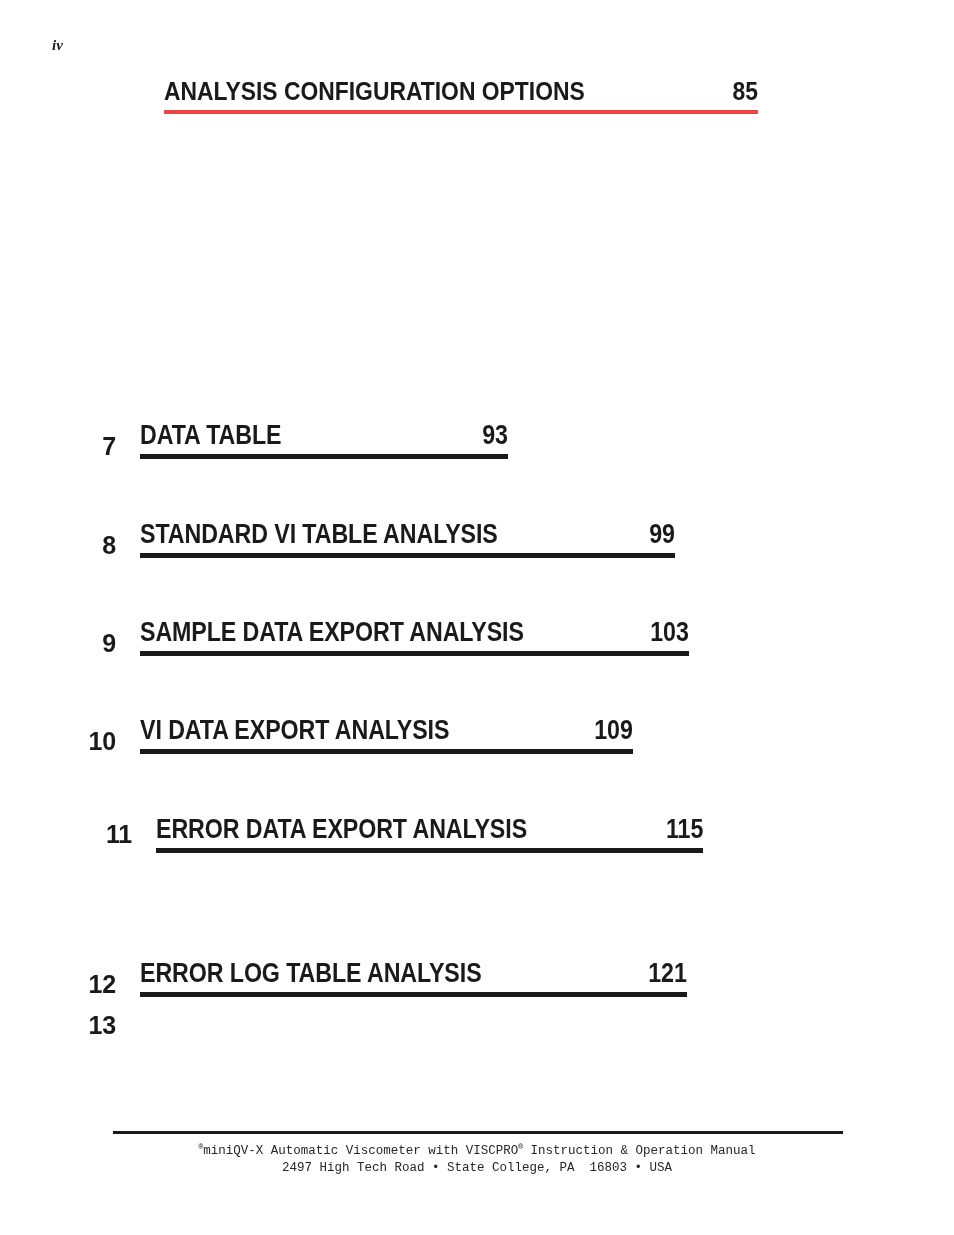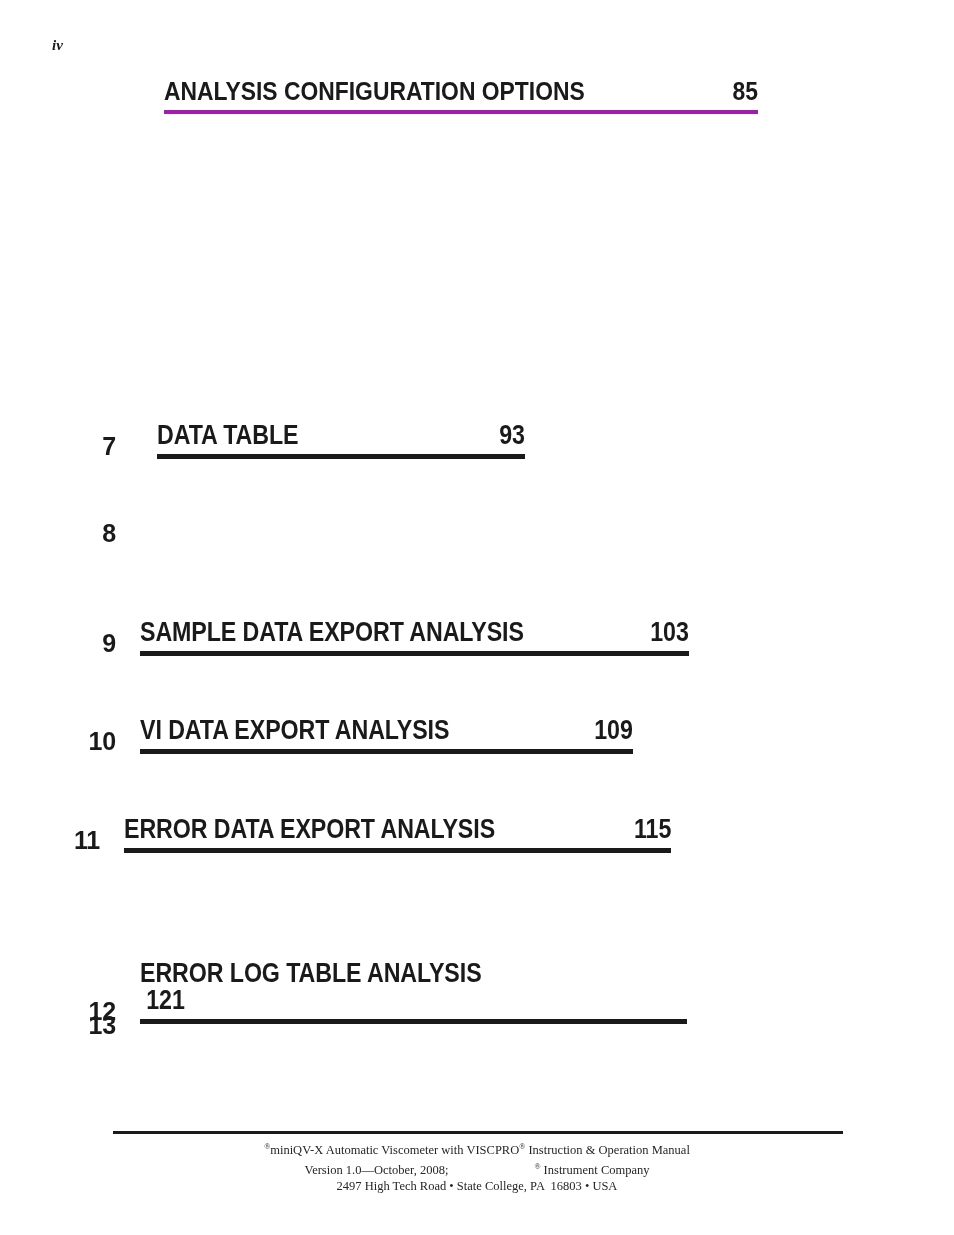--- a/index.html
+++ b/index.html
@@ -78,21 +78,21 @@
   }
 
   
   .head-row {
     position: absolute;
     left: 164px;
     top: 78px;
     width: 594px;
   }
   .head-entry {
-    border-bottom: 4px solid #a21caf;
+    border-bottom: 4px solid #ef4444;
     display: flex;
     justify-content: space-between;
     align-items: center;
     padding-bottom: 6px;
   }
   .head-title,
   .head-page {
     font-family: "Liberation Sans Narrow", "Liberation Sans", sans-serif;
     font-weight: bold;
     font-size: 26px;
@@ -112,21 +112,21 @@
     width: 730px;
     height: 3px;
     background: #1a1a1a;
   }
   .footer-block {
     position: absolute;
     left: 0;
     top: 1139px;
     width: 954px;
     text-align: center;
-    font-family: Liberation Serif, serif;
+    font-family: Liberation Mono, monospace;
     font-size: 12.5px;
     line-height: 16.5px;
     color: #262626;
   }
   .footer-line { white-space: pre; }
   .sup {
     font-size: 8px;
     vertical-align: 5px;
   }
   .gap { display: inline-block; width: 86px; }
@@ -140,66 +140,69 @@
 
   <div class="head-row">
     <div class="head-entry">
       <span class="head-title">ANALYSIS CONFIGURATION OPTIONS</span>
       <span class="head-page">85</span>
     </div>
   </div>
 
   <div class="toc-row" style="left:80px; top:422px; width:452px;">
     <div class="toc-num">7</div>
-    <div class="toc-entry" style="width:368px;margin-left:17px;">
+    <div class="toc-entry" style="width:368px;">
       <span class="toc-title">DATA TABLE</span>
       <span class="toc-page">93</span>
     </div>
   </div>
 
   <div class="toc-row" style="left:80px; top:521px; width:620px;">
     <div class="toc-num">8</div>
+    <div class="toc-entry" style="width:535px;">
+      <span class="toc-title">STANDARD VI TABLE ANALYSIS</span>
+      <span class="toc-page">99</span>
+    </div>
   </div>
 
   <div class="toc-row" style="left:80px; top:619px; width:634px;">
     <div class="toc-num">9</div>
     <div class="toc-entry" style="width:549px;">
       <span class="toc-title">SAMPLE DATA EXPORT ANALYSIS</span>
       <span class="toc-page">103</span>
     </div>
   </div>
 
   <div class="toc-row" style="left:80px; top:717px; width:578px;">
     <div class="toc-num">10</div>
     <div class="toc-entry" style="width:493px;gap:20px;">
       <span class="toc-title">VI DATA EXPORT ANALYSIS</span>
       <span class="toc-page">109</span>
     </div>
   </div>
 
-  <div class="toc-row" style="left:64px; top:816px; width:632px;">
+  <div class="toc-row" style="left:96px; top:816px; width:632px;align-items:center;">
     <div class="toc-num">11</div>
     <div class="toc-entry" style="width:547px;gap:41px;">
       <span class="toc-title">ERROR DATA EXPORT ANALYSIS</span>
       <span class="toc-page">115</span>
     </div>
   </div>
 
   <div class="toc-row" style="left:80px; top:960px; width:632px;">
     <div class="toc-num">12</div>
-    <div class="toc-entry" style="width:547px;flex-direction:column;">
+    <div class="toc-entry" style="width:547px;">
       <span class="toc-title">ERROR LOG TABLE ANALYSIS</span>
       <span class="toc-page">121</span>
     </div>
   </div>
 
   <div class="toc-row" style="left:80px; top:1013px; width:634px;">
     <div class="toc-num">13</div>
   </div>
 
   <div class="footer-rule"></div>
   <div class="footer-block">
     <div class="footer-line"><span class="sup">®</span><span>miniQV-X Automatic Viscometer with VISCPRO</span><span class="sup">®</span><span> Instruction &amp; Operation Manual</span></div>
-    <div class="footer-line"><span>Version 1.0—October, 2008;</span><span class="gap"></span><span class="sup">®</span><span> Instrument Company</span></div>
     <div class="footer-line">2497 High Tech Road • State College, PA  16803 • USA</div>
   </div>
 
 </div>
 
 </body></html>

